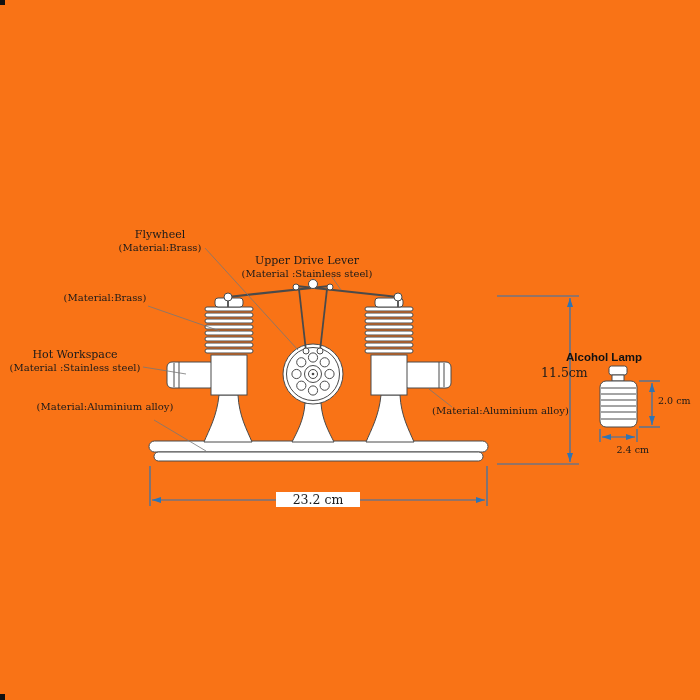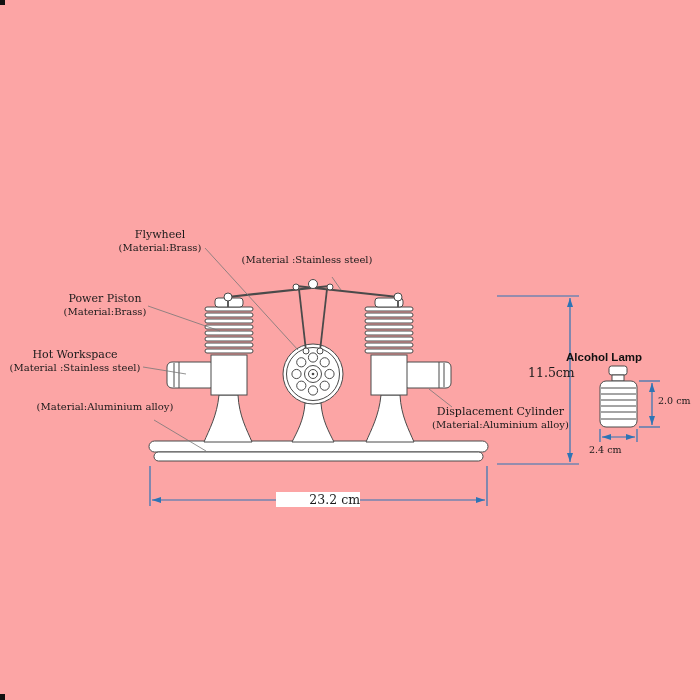--- a/index.html
+++ b/index.html
@@ -1,17 +1,17 @@
 <!DOCTYPE html>
 <html style="--dimension-line: #2e74b5; --line-art: #4a4a4a; --leader-line: #777777; --label-text: #1a1a1a;"><head>
 <meta charset="utf-8">
 <style>
   * { margin:0; padding:0; box-sizing:border-box; }
   html, body { width:700px; height:700px; background:#ffffff; font-family:"DejaVu Serif", serif; }
-  .canvas { position:relative; width:700px; height:700px; background:#fca5a5; overflow:hidden; }
+  .canvas { position:relative; width:700px; height:700px; background:#f97316; overflow:hidden; }
   svg.draw { position:absolute; left:0; top:0; }
 
   .part-label { position:absolute; text-align:center; color:var(--label-text,#1a1a1a); line-height:1.25; }
   .part-label .l1 { display:block; font-size:11px; }
   .part-label .l2 { display:block; font-size:10px;text-align:center; }
 
   .dim-label { position:absolute; color:var(--label-text,#1a1a1a); font-size:12.5px; }
   .small-dim { font-size:9.5px; }
   .lamp-title { position:absolute; font-family:"Liberation Sans", sans-serif; font-weight:bold;
                 font-size:11.5px; color:#111; }
@@ -152,48 +152,47 @@
       <line class="art" x1="601" y1="419" x2="636" y2="419"></line>
     </g>
   </svg>
 
   <div class="part-label" style="left:75px; top:228px; width:170px;">
     <span class="l1">Flywheel</span>
     <span class="l2">(Material:Brass)</span>
   </div>
 
   <div class="part-label" style="left:197px; top:254px; width:220px;">
+    <span class="l1">Upper Drive Lever</span>
     <span class="l2">(Material :Stainless steel)</span>
   </div>
 
   <div class="part-label" style="left:20px; top:292px; width:170px;">
-    <span class="l1">Power Piston</span>
     <span class="l2">(Material:Brass)</span>
   </div>
 
   <div class="part-label" style="left:0px; top:348px; width:150px;">
     <span class="l1">Hot Workspace</span>
     <span class="l2">(Material :Stainless steel)</span>
   </div>
 
   <div class="part-label" style="left:25px; top:401px; width:160px;">
     <span class="l2">(Material:Aluminium alloy)</span>
   </div>
 
   <div class="part-label" style="left:418px; top:405px; width:165px;">
-    <span class="l1">Displacement Cylinder</span>
     <span class="l2">(Material:Aluminium alloy)</span>
   </div>
 
-  <div class="dim-label" style="left:528px; top:365px; width:46px; text-align:right;">11.5cm</div>
+  <div class="dim-label" style="left:541px; top:365px; width:46px; text-align:right;">11.5cm</div>
 
-  <div class="dim-label" style="left:276px; top:492px; width:84px; text-align:right; background:#ffffff;">23.2 cm</div>
+  <div class="dim-label" style="left:276px; top:492px; width:84px; text-align:center; background:#ffffff;">23.2 cm</div>
 
   <div class="lamp-title" style="left:566px; top:351px; width:104px;">Alcohol Lamp</div>
 
   <div class="dim-label small-dim" style="left:658px; top:395px; width:42px;">2.0 cm</div>
 
-  <div class="dim-label small-dim" style="left:589px; top:444px; width:60px; text-align:left;">2.4 cm</div>
+  <div class="dim-label small-dim" style="left:589px; top:444px; width:60px; text-align:right;">2.4 cm</div>
 
   <div class="corner-mark" style="left:0; top:0; width:5px; height:5px;"></div>
   <div class="corner-mark" style="left:0; top:694px; width:5px; height:6px;"></div>
 
 </div>
 
 </body></html>

